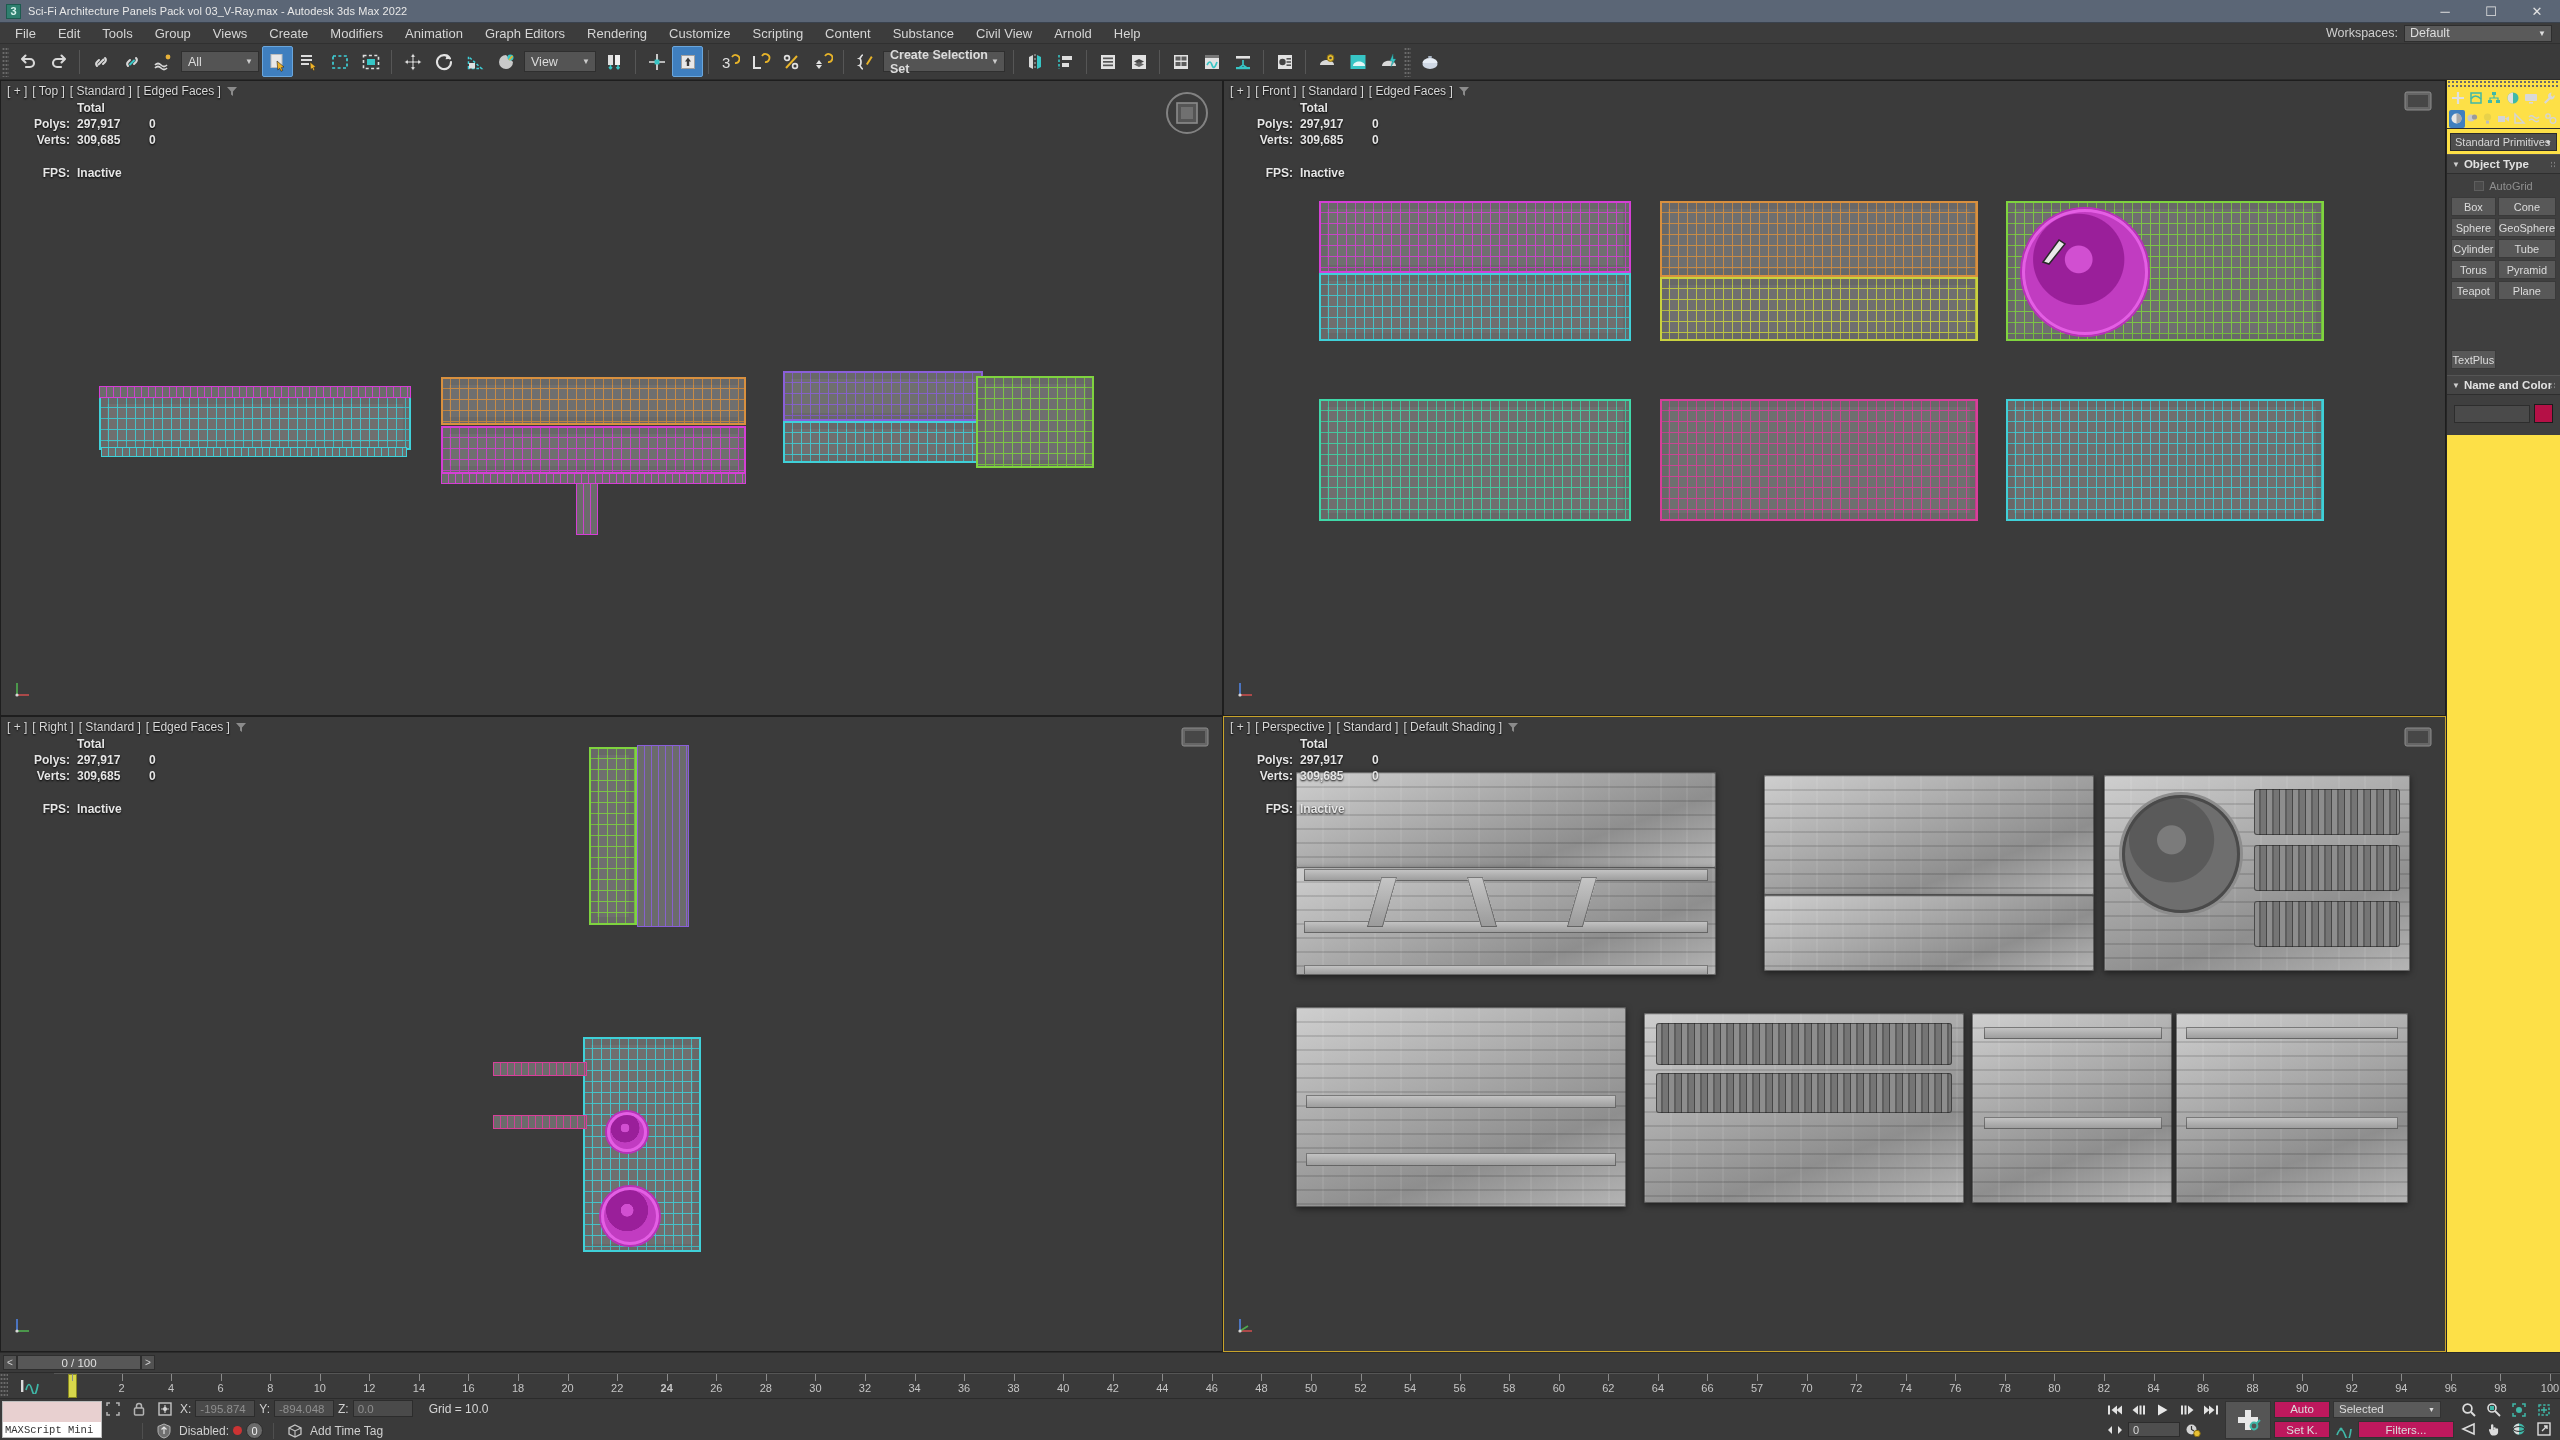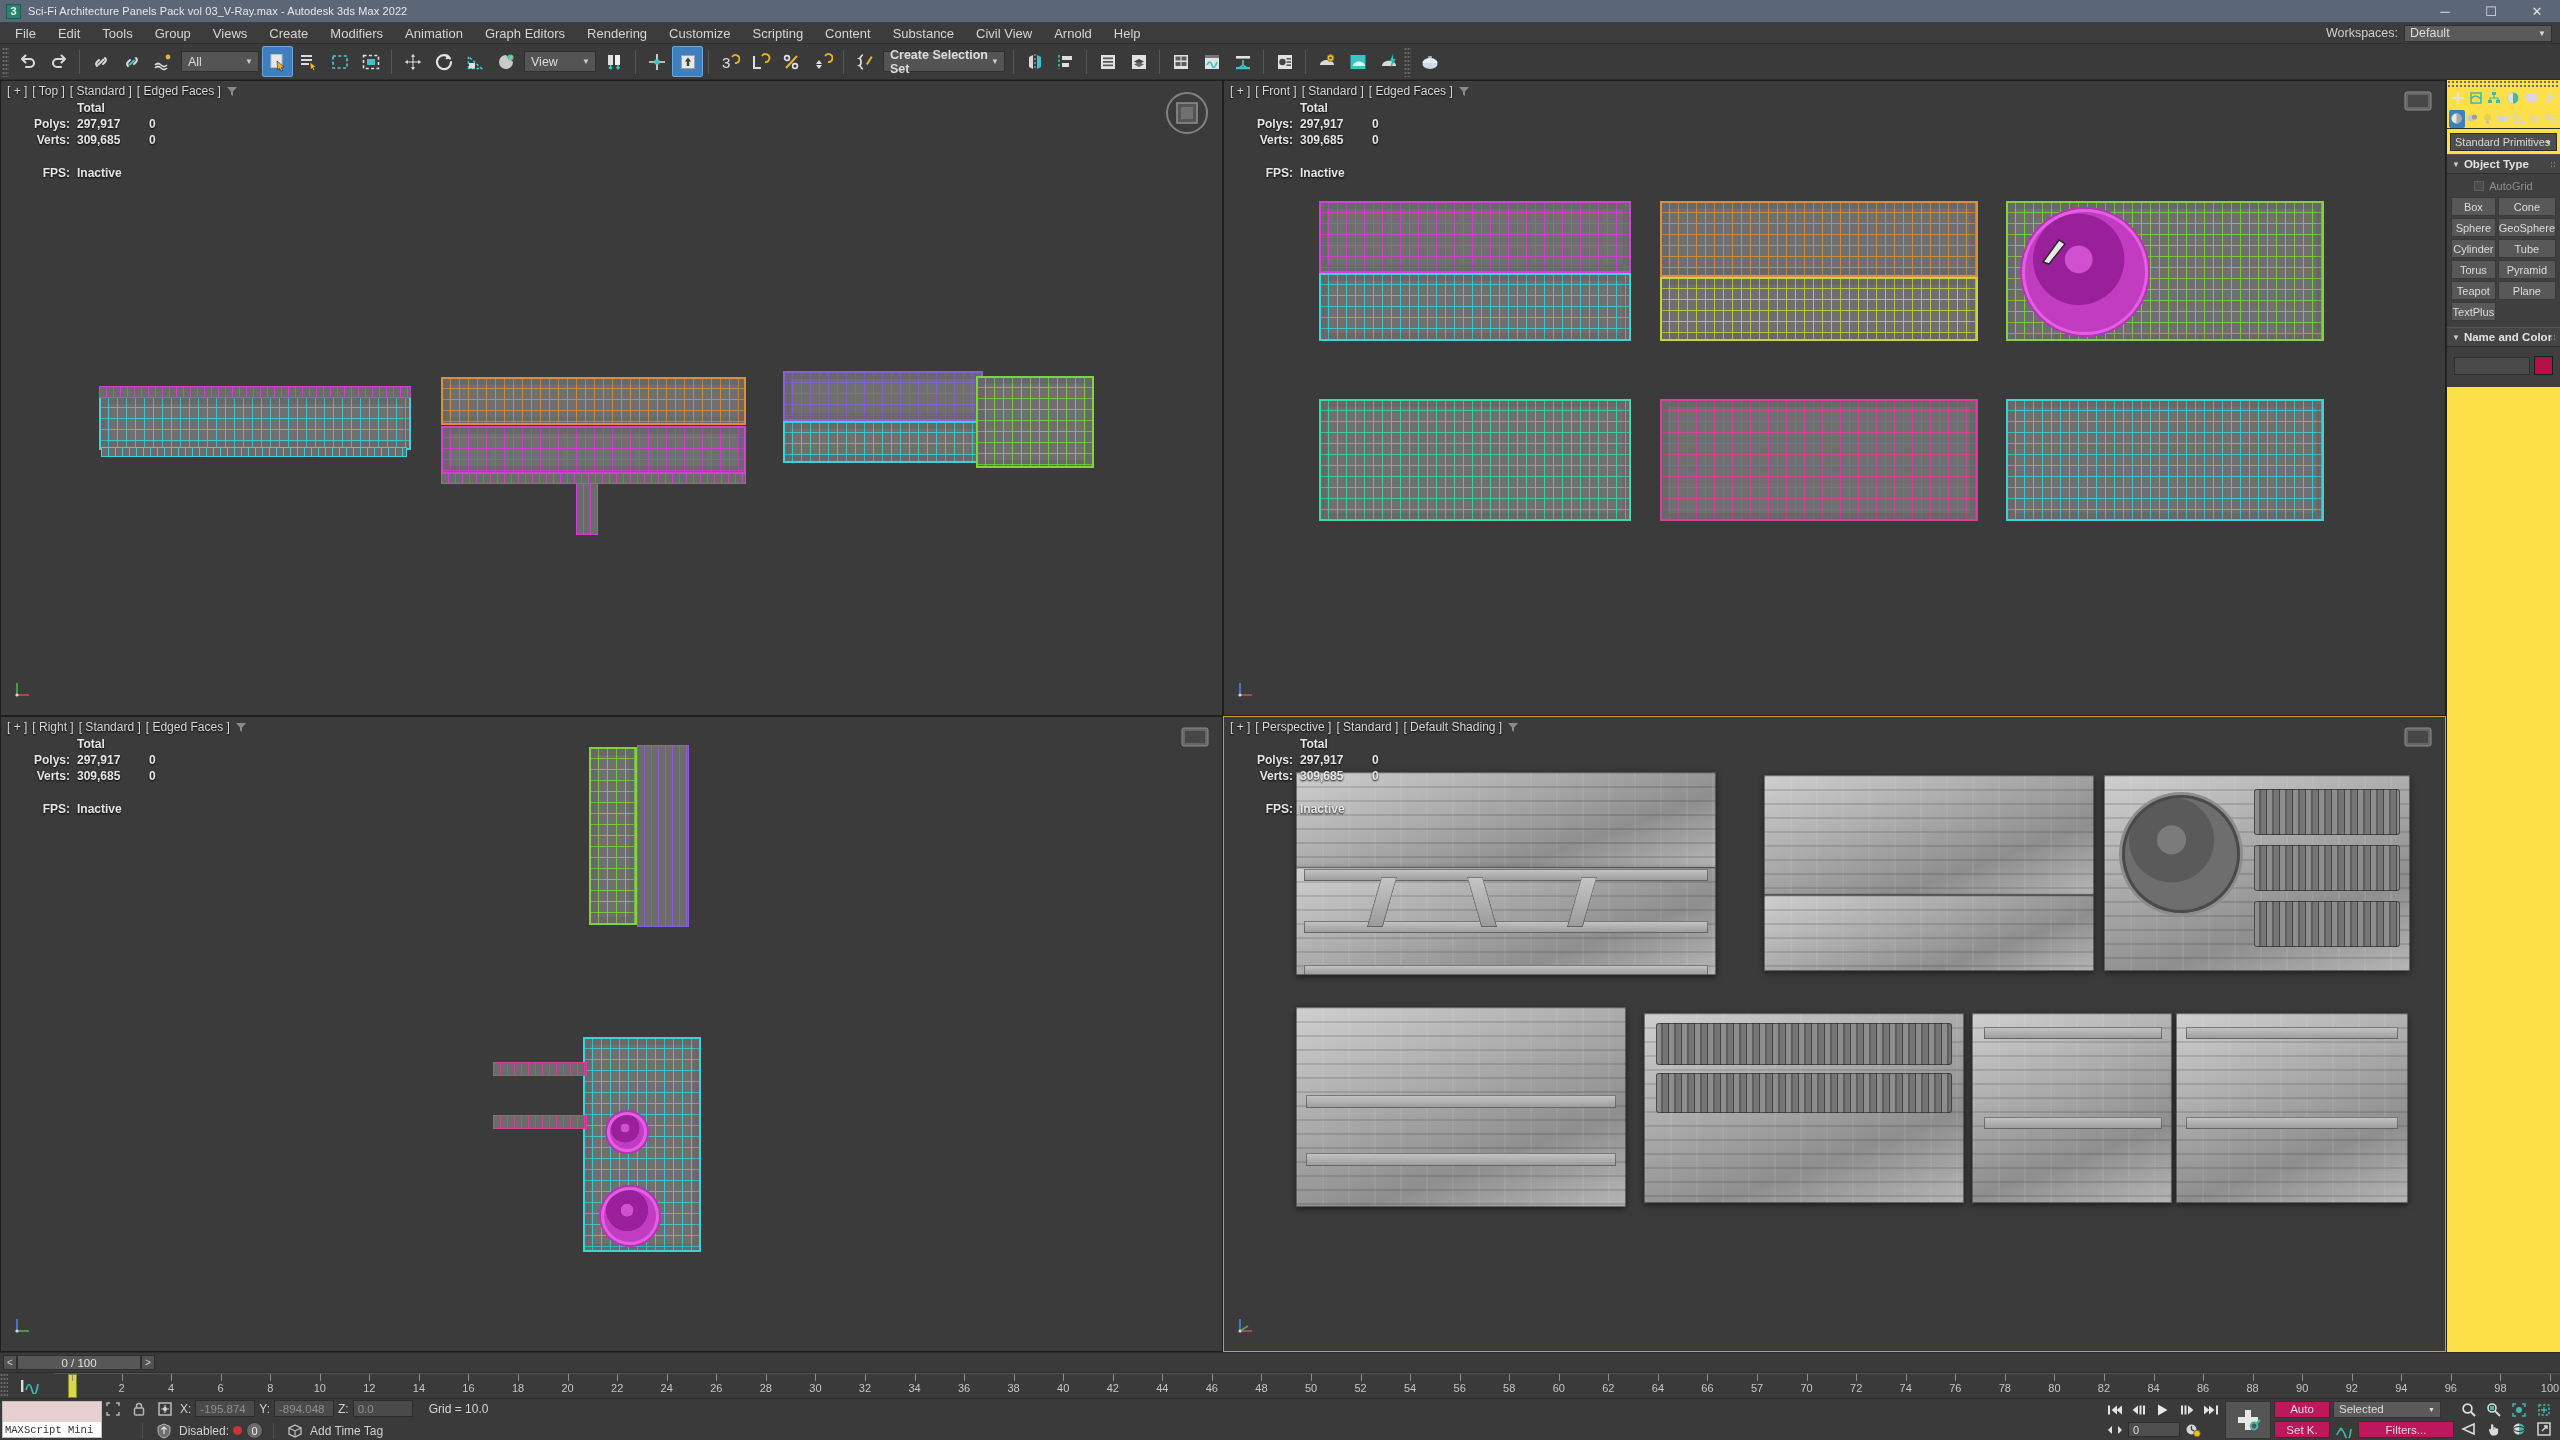--- a/index.html
+++ b/index.html
@@ -188,21 +188,21 @@
   }
   .roll-body { background: #3f3f3f; padding: 4px 4px 6px; }
   .autogrid { display: flex; align-items: center; gap: 5px; justify-content: center; padding: 2px 0 5px; }
   .chk { width: 10px; height: 10px; background: #4a4a4a; border: 1px solid #5e5e5e; }
   .autogrid span { font-size: 11px; color: #8f8f8f; }
   .objgrid { display: grid; grid-template-columns: 1fr 1fr; gap: 2px; }
   .objbtn {
     height: 19px; background: #585858; border: 1px solid #3a3a3a; color: #dcdcdc;
     font-size: 11px; display: flex; align-items: center; justify-content: center;
   }
-  .objbtn.wide { grid-column: 1 / 2; }
+  .objbtn.wide { grid-column: 1 / 2; margin-top: 48px; }
   .namecolor { display: flex; gap: 4px; padding: 5px 3px 6px; align-items: center; }
   .namefield { flex: 1; height: 18px; background: #4a4a4a; border: 1px solid #2d2d2d; }
   .colorchip { width: 19px; height: 19px; border: 1px solid #1c1c1c; }
 
   
   .timeslider-row {
     height: 20px; background: #3a3a3a; display: flex; align-items: center;
     flex: none; border-top: 1px solid #2b2b2b; padding-left: 3px;
   }
   .ts-arrow {
@@ -1018,21 +1018,21 @@
         <div class="ticklabel" style="left: 364.92px;">14</div>
         <div class="tick major" style="left: 414.48px;"></div>
         <div class="ticklabel" style="left: 414.48px;">16</div>
         <div class="tick major" style="left: 464.04px;"></div>
         <div class="ticklabel" style="left: 464.04px;">18</div>
         <div class="tick major" style="left: 513.6px;"></div>
         <div class="ticklabel" style="left: 513.6px;">20</div>
         <div class="tick major" style="left: 563.16px;"></div>
         <div class="ticklabel" style="left: 563.16px;">22</div>
         <div class="tick major" style="left: 612.72px;"></div>
-        <div class="ticklabel" style="left: 612.72px;">24</div>
+        <div class="ticklabel" style="left: 612.72px; font-weight: bold;">24</div>
         <div class="tick major" style="left: 662.28px;"></div>
         <div class="ticklabel" style="left: 662.28px;">26</div>
         <div class="tick major" style="left: 711.84px;"></div>
         <div class="ticklabel" style="left: 711.84px;">28</div>
         <div class="tick major" style="left: 761.4px;"></div>
         <div class="ticklabel" style="left: 761.4px;">30</div>
         <div class="tick major" style="left: 810.96px;"></div>
         <div class="ticklabel" style="left: 810.96px;">32</div>
         <div class="tick major" style="left: 860.52px;"></div>
         <div class="ticklabel" style="left: 860.52px;">34</div>

